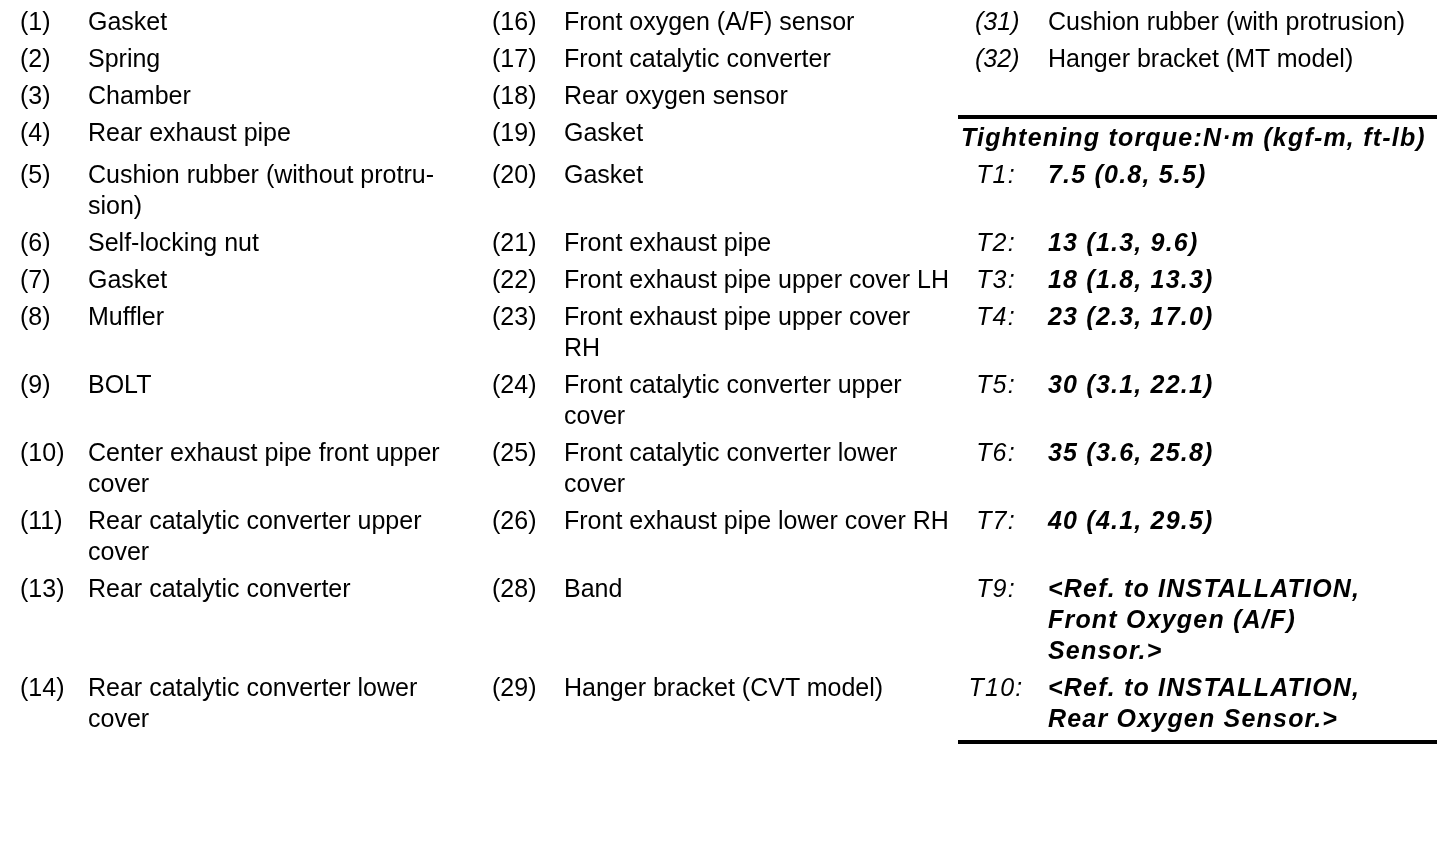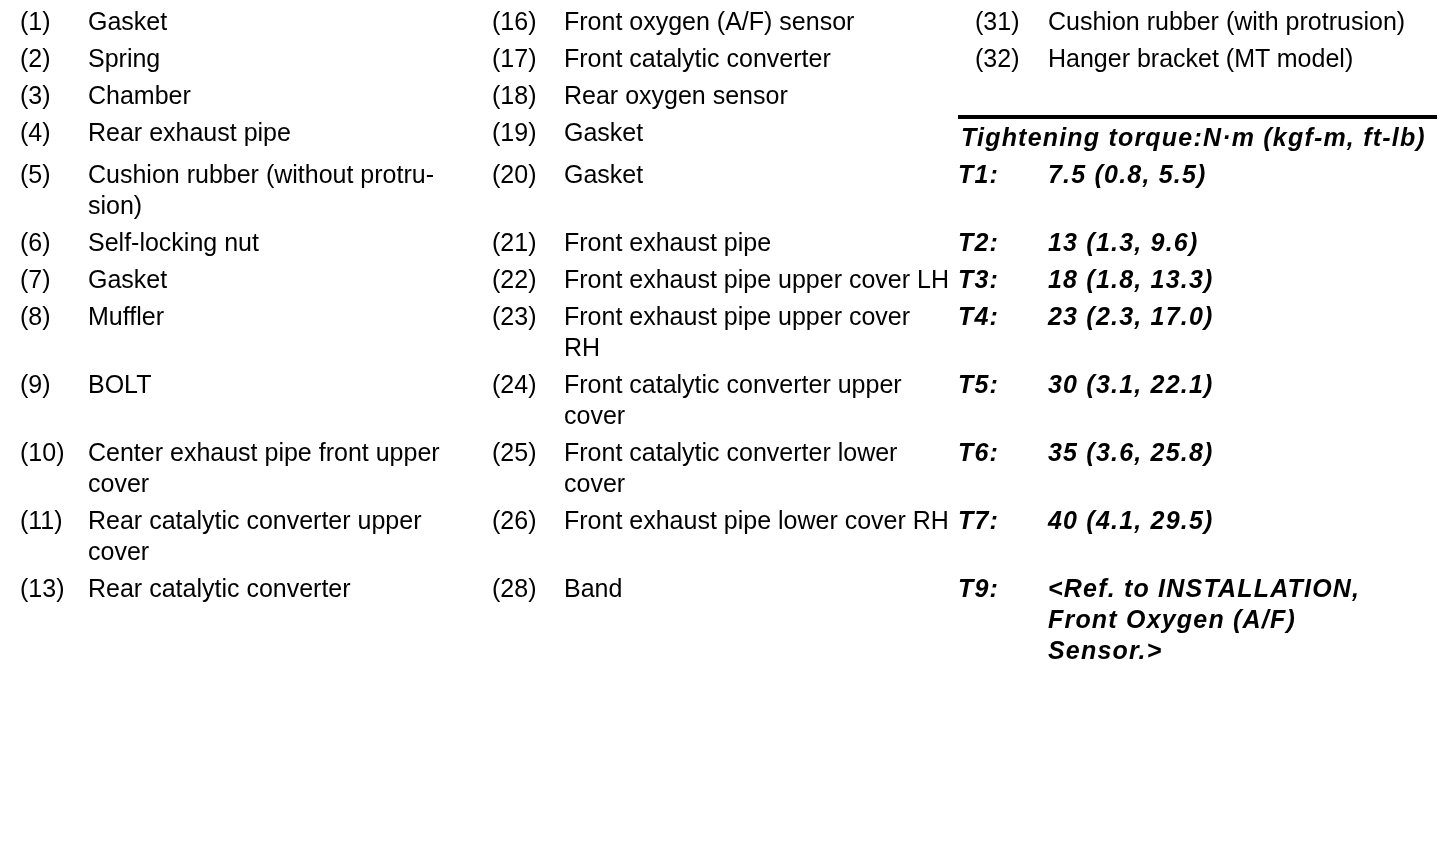--- a/index.html
+++ b/index.html
@@ -21,26 +21,26 @@
     table-layout: fixed;
     margin: 6px 0 0 20px;
   }
   td {
     vertical-align: top;
     padding: 0 0 6px 0;
     white-space: pre;           
     overflow: visible;
   }
   td.n  { text-align: left; }
-  td.n3 { padding-left: 17px; } 
+  td.n3 { padding-left: 17px; font-style: italic; } 
   
   td.tq {
-    font-weight: bold;
+    font-weight: normal;
     font-style: italic;
-    text-align: left;
+    text-align: center;
     padding-left: 0;
     padding-right: 14px;
     letter-spacing: 1.2px;
   }
   td.tqv {
     font-weight: bold;
     font-style: italic;
     letter-spacing: 1.2px;
   }
   td.torque-header {
@@ -178,15 +178,25 @@
     <td class="n">(13)</td>
     <td class="t">Rear catalytic converter</td>
     <td class="n">(28)</td>
     <td class="t">Band</td>
     <td class="n tq">T9:</td>
     <td class="t tqv">&lt;Ref. to INSTALLATION,
 Front Oxygen (A/F)
 Sensor.&gt;</td>
   </tr>
 
+  <tr class="rule-row">
+    <td class="n">(14)</td>
+    <td class="t">Rear catalytic converter lower
+cover</td>
+    <td class="n">(29)</td>
+    <td class="t">Hanger bracket (CVT model)</td>
+    <td class="n tq c3">T10:</td>
+    <td class="t tqv c3">&lt;Ref. to INSTALLATION,
+Rear Oxygen Sensor.&gt;</td>
+  </tr>
 
 </tbody>
   </table>
 
 </body></html>

